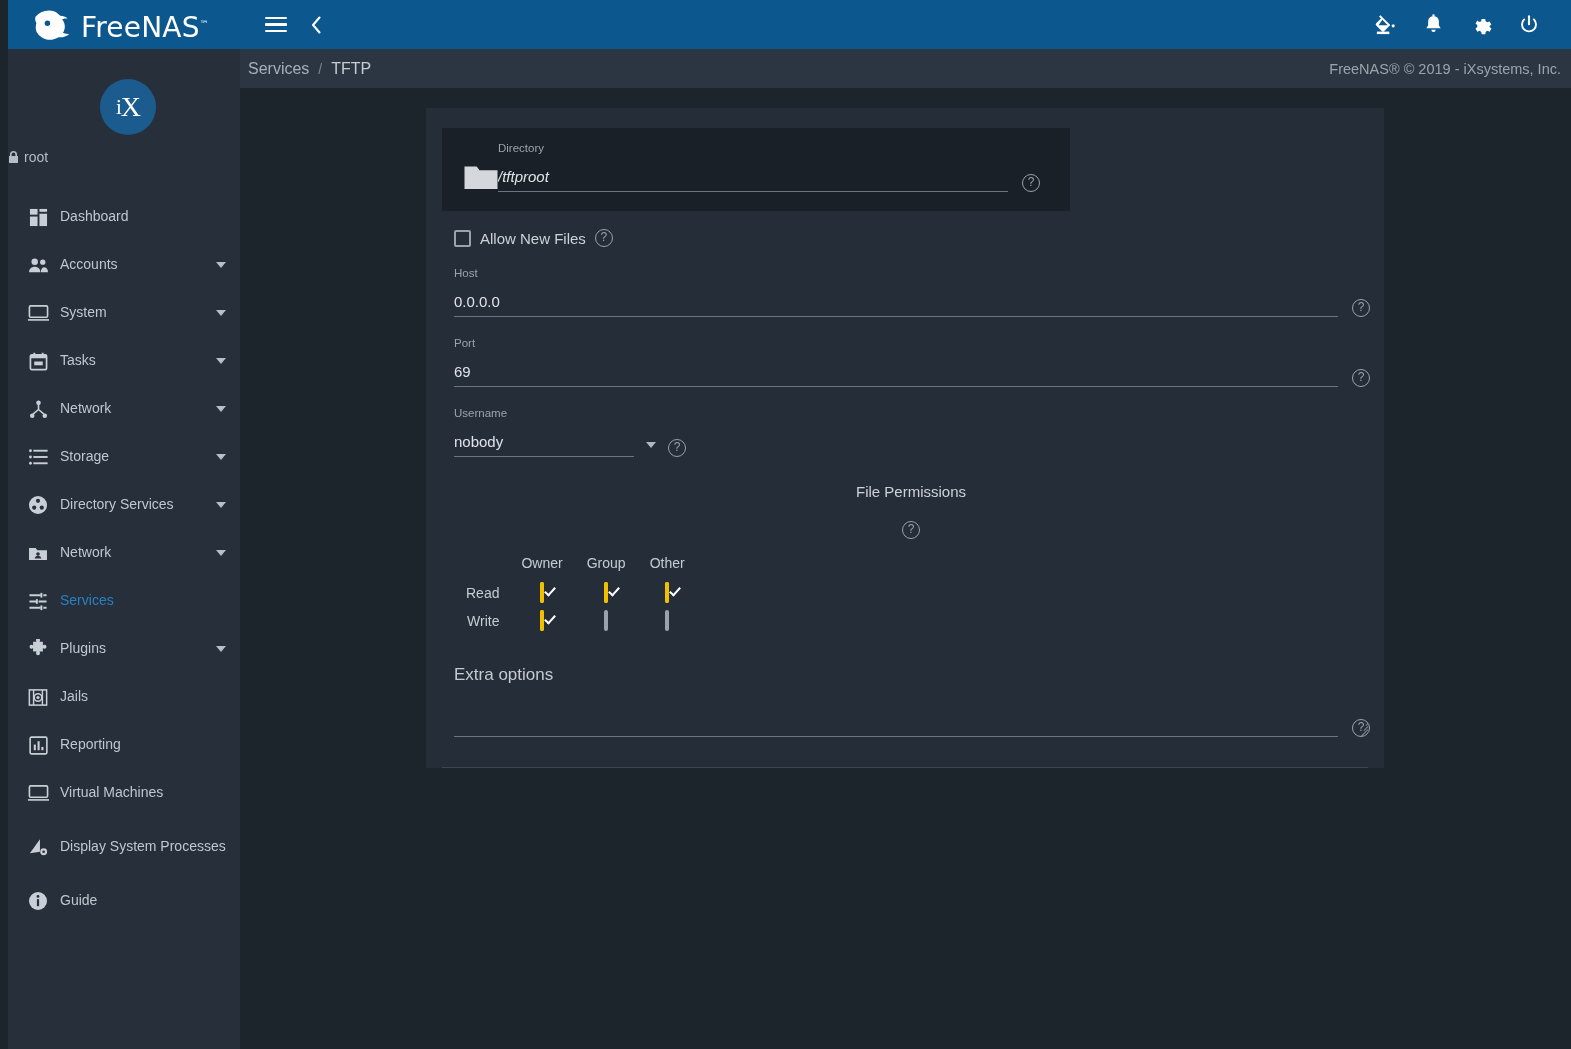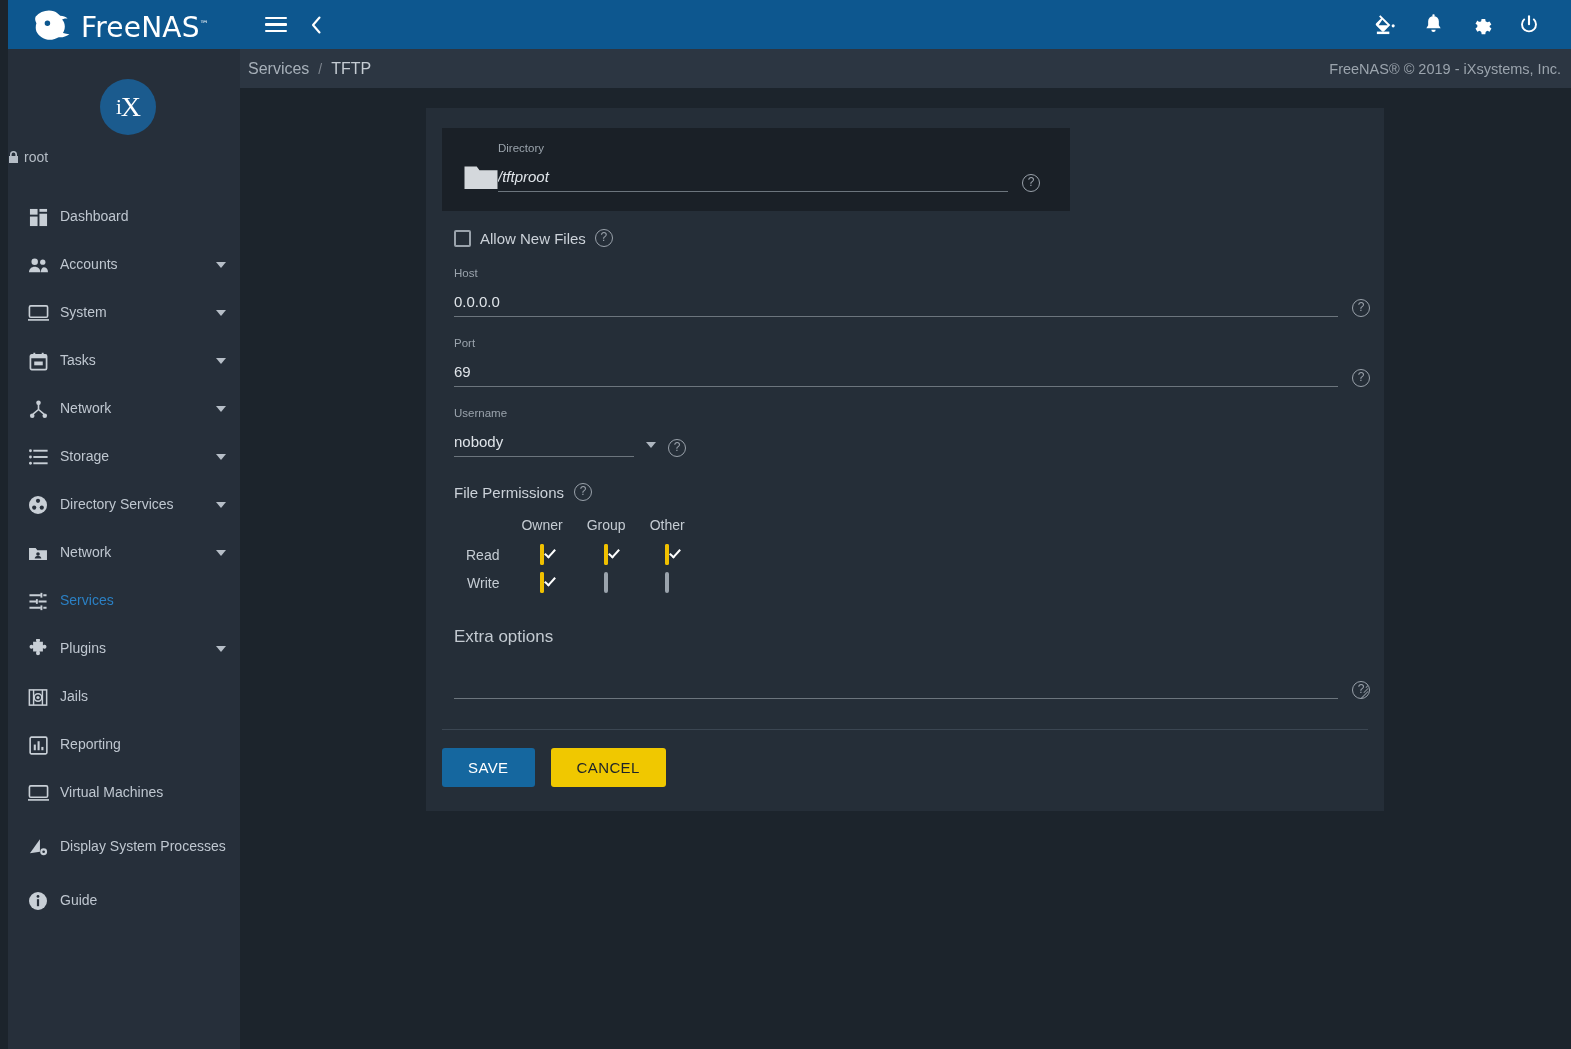--- a/index.html
+++ b/index.html
@@ -158,22 +158,22 @@
 
   .sel-wrap { position: relative; width: 180px; }
   .sel-caret {
     position: absolute; right: -22px; bottom: 9px;
     width: 0; height: 0;
     border-left: 5px solid transparent; border-right: 5px solid transparent;
     border-top: 6px solid #aeb6bf;
   }
 
   .perm-title {
-    display: flex; align-items: center; gap: 10px;
-    margin: 26px 0 0 12px; color: #ccd2d9; font-size: 15px;
+    display: flex; align-items: center; gap: 21px;
+    margin: 26px 0 0 12px; color: #ccd2d9; font-size: 15px; flex-direction: column;
   }
   .perm-table { margin: 12px 0 0 12px; border-collapse: collapse; }
   .perm-table th {
     font-weight: 400; color: #c5ccd3; font-size: 14px;
     padding: 4px 12px 8px; text-align: center;
   }
   .perm-table td { padding: 5px 12px; text-align: center; }
   .perm-table td.rowlab {
     color: #c5ccd3; font-size: 14px; text-align: right;
     padding-right: 10px;
@@ -583,20 +583,16 @@
                 <i style="width:6px; top:6px;"></i>
                 <i style="width:3px; top:3px;"></i>
             </span>
             <span class="help">?</span>
           </div>
         </div>
 
         <div class="divider"></div>
       </div>
 
-      <div class="actions">
-        <button class="btn btn-save">SAVE</button>
-        <button class="btn btn-cancel">CANCEL</button>
-      </div>
     </section>
   </main>
 
 </div>
 
 </body></html>

